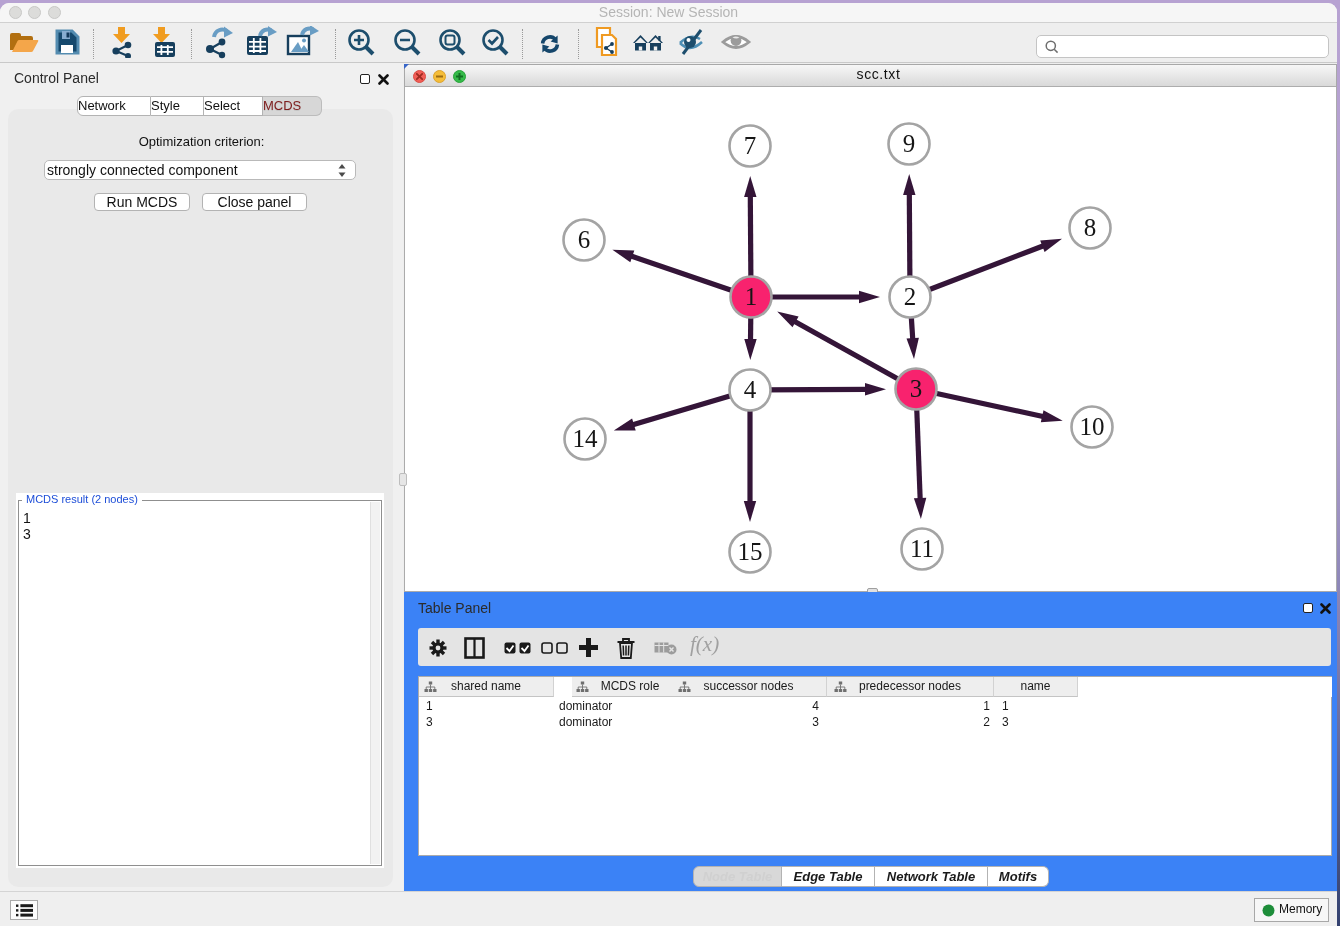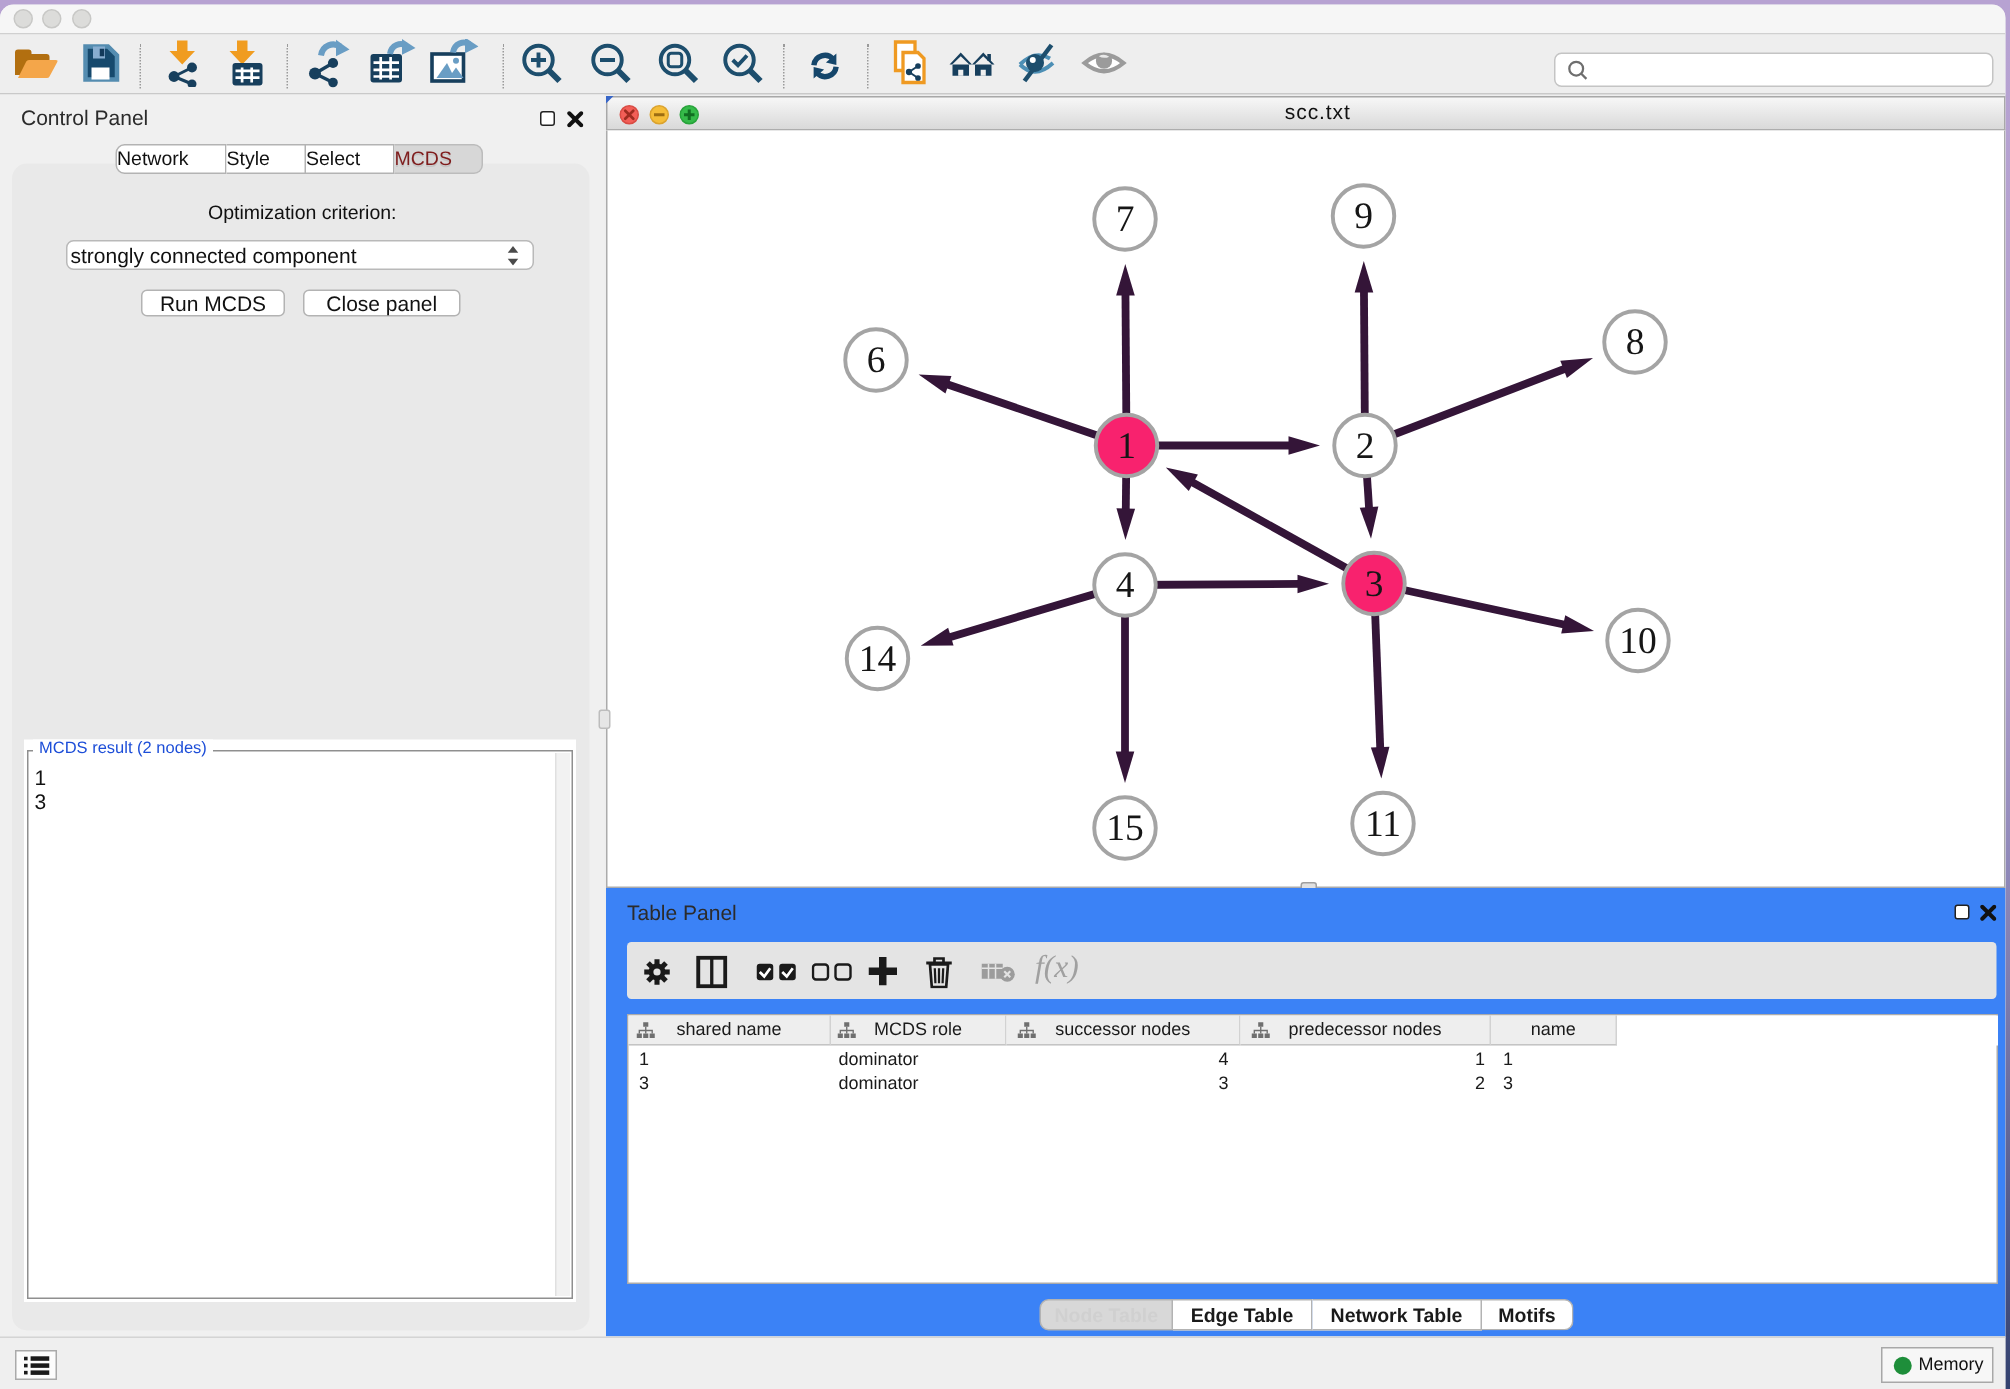--- a/index.html
+++ b/index.html
@@ -43,34 +43,35 @@
 #tpanel{left:404px;top:589px;width:933px;height:299px;background:#3b82f6;}
 #tp-title{position:absolute;left:14px;top:8px;font-size:14px;color:#2b2b2b;}
 #tp-toolbar{position:absolute;left:14px;top:36px;width:913px;height:38px;background:#e4e4e4;border-radius:3px;}
 #tp-table{position:absolute;left:14px;top:84px;width:914px;height:180px;background:#fff;
  border:1px solid #ababab;box-sizing:border-box;}
 .th{position:absolute;top:0;height:20px;box-sizing:border-box;background:#eeeeee;
  border-right:1px solid #d2d2d2;border-bottom:1px solid #c4c4c4;font-size:12px;color:#1a1a1a;
  text-align:center;line-height:19px;}
 .td{position:absolute;font-size:12px;color:#1a1a1a;height:16px;line-height:16px;}
 .btab{position:absolute;top:274px;height:21px;box-sizing:border-box;background:#fff;
- border:1px solid #b3b3b3;font-size:13px;font-weight:bold;text-align:center;line-height:19px;color:#1a1a1a;}
+ border:1px solid #b3b3b3;font-size:13px;font-weight:bold;text-align:center;line-height:19px;color:#1a1a1a;font-style:italic;}
 
 #statusbar{left:0;top:888px;width:1337px;height:35px;background:#efefef;border-top:1px solid #d4d4d4;}
 #memwrap{position:absolute;left:1254px;top:6px;width:75px;height:24px;background:#f7f7f7;
  border:1px solid #a8a8a8;box-sizing:border-box;font-size:12px;color:#111;}
 #listbtn{position:absolute;left:10px;top:8px;width:28px;height:20px;background:#fcfcfc;
  border:1px solid #aaa;box-sizing:border-box;}
 </style></head>
 <body>
 <div class="abs" id="appwin">
   <div class="abs" id="titlebar">
     <div class="tl" style="left:9px"></div>
     <div class="tl" style="left:28px"></div>
     <div class="tl" style="left:48px"></div>
+    <div id="wtitle">Session: New Session</div>
   </div>
   <div class="abs" id="toolbar">
     <svg class="tbi" style="left:8px;" width="33" height="33" viewBox="0 0 33 33">
       <path fill="#b26f10" d="M2 9 q0-2 2-2 h7 q2 0 2 2 v1 h10 q2 0 2 2 v12 H2 z"></path>
       <path fill="#f4a64a" d="M4 26 l5.5-11 q0.5-1 1.8-1 h18 q1.5 0 0.9 1.3 L25 25 q-0.5 1-1.8 1 z"></path>
     </svg>
     <svg class="tbi" style="left:51px;" width="32" height="32" viewBox="0 0 32 32">
       <path d="M6 5h15l6 6v16H6z" fill="#16496d" stroke="#548cb0" stroke-width="3"></path>
       <path d="M11 5h8v8h-8z" fill="#87add0"></path>
       <path d="M15.5 6.5h3v5h-3z" fill="#12395a"></path>
@@ -393,21 +394,21 @@
             <g fill="#6f6f6f">
               <rect x="4.8" y="0.5" width="3.4" height="3"></rect>
               <rect x="0.5" y="8" width="3.4" height="3"></rect>
               <rect x="4.8" y="8" width="3.4" height="3"></rect>
               <rect x="9.1" y="8" width="3.4" height="3"></rect>
             </g>
             <g stroke="#6f6f6f" stroke-width="0.9">
               <path d="M6.5 3.5 V8 M2.2 8 V6 H10.8 V8" fill="none"></path>
             </g>
           </svg></div>
-        <div class="th" style="left:135px;width:117px;">MCDS role<svg width="13" height="12" viewBox="0 0 13 12" style="position:absolute;left:4px;top:4px;">
+        <div class="th" style="left:153px;width:117px;">MCDS role<svg width="13" height="12" viewBox="0 0 13 12" style="position:absolute;left:4px;top:4px;">
             <g fill="#6f6f6f">
               <rect x="4.8" y="0.5" width="3.4" height="3"></rect>
               <rect x="0.5" y="8" width="3.4" height="3"></rect>
               <rect x="4.8" y="8" width="3.4" height="3"></rect>
               <rect x="9.1" y="8" width="3.4" height="3"></rect>
             </g>
             <g stroke="#6f6f6f" stroke-width="0.9">
               <path d="M6.5 3.5 V8 M2.2 8 V6 H10.8 V8" fill="none"></path>
             </g>
           </svg></div>

